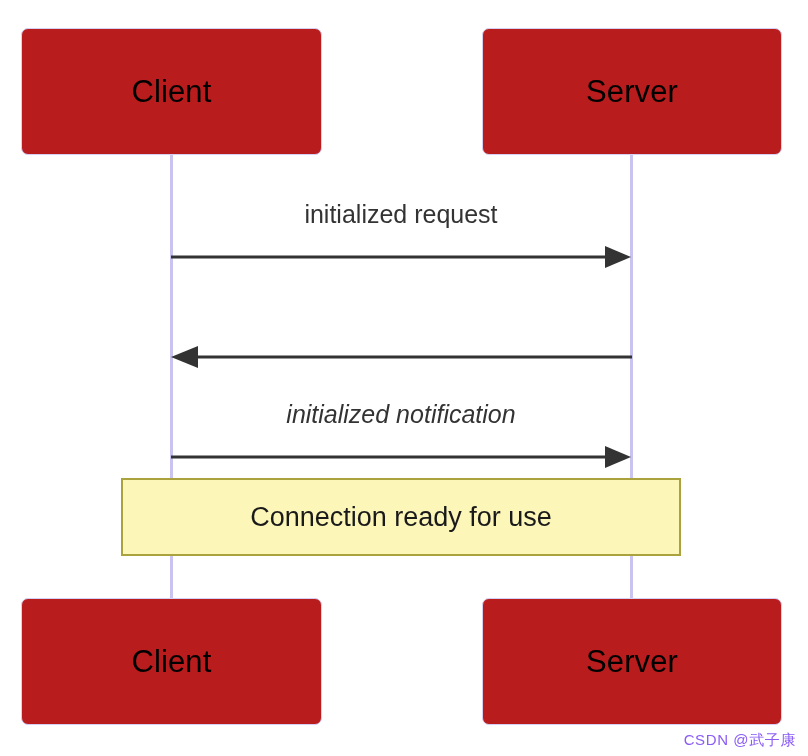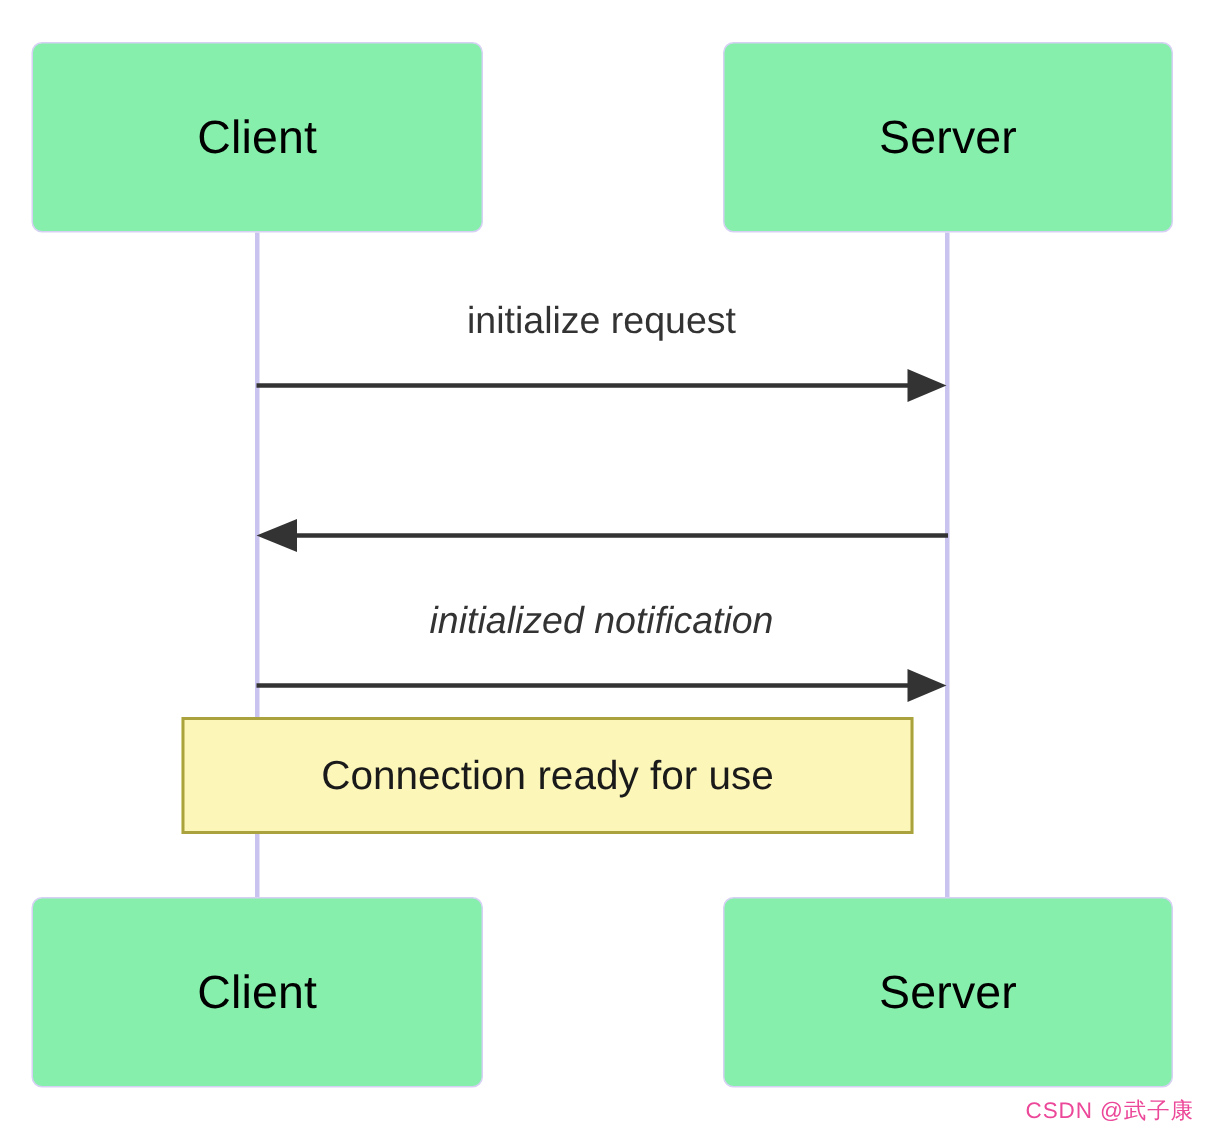--- a/index.html
+++ b/index.html
@@ -15,21 +15,21 @@
     position: relative;
     width: 808px;
     height: 756px;
     background: #ffffff;
     overflow: hidden;
   }
   
   .participant-box {
     position: absolute;
     box-sizing: border-box;
-    background: #86efac;
+    background: #b91c1c;
     border: 1px solid #d6d1f4;
     border-radius: 7px;
     display: flex;
     align-items: center;
     justify-content: center;
   }
   .participant-label {
     font-family: "Liberation Sans", sans-serif;
     font-size: 31px;
     font-weight: 400;
@@ -78,21 +78,21 @@
     white-space: nowrap;
     line-height: 1;
   }
   
   .watermark {
     position: absolute;
     right: 12px;
     bottom: 6px;
     font-family: "Liberation Sans", sans-serif;
     font-size: 15px;
-    color: #ec4899;
+    color: #8b5cf6;
     letter-spacing: 0.6px;
     white-space: nowrap;
     user-select: none;
   }
 </style>
 </head>
 <body>
 
 <div id="diagram-canvas">
 
@@ -100,38 +100,38 @@
   <div class="lifeline" style="left:630px; top:155px; height:444px;"></div>
 
   <div class="participant-box" style="left:21px; top:28px; width:301px; height:127px;">
     <span class="participant-label">Client</span>
   </div>
 
   <div class="participant-box" style="left:482px; top:28px; width:300px; height:127px;">
     <span class="participant-label">Server</span>
   </div>
 
-  <div class="message-label" style="left:171px; top:202px; width:460px;">initialize request</div>
+  <div class="message-label" style="left:171px; top:202px; width:460px;">initialized request</div>
   <svg class="message-arrow" style="left:171px; top:246px;" width="461" height="22" viewBox="0 0 461 22">
     <line x1="0" y1="11" x2="440" y2="11" stroke="#333333" stroke-width="3"></line>
     <polygon points="460,11 434,0 434,22" fill="#333333"></polygon>
   </svg>
 
   <svg class="message-arrow" style="left:171px; top:346px;" width="461" height="22" viewBox="0 0 461 22">
     <line x1="21" y1="11" x2="461" y2="11" stroke="#333333" stroke-width="3"></line>
     <polygon points="0,11 27,0 27,22" fill="#333333"></polygon>
   </svg>
 
   <div class="message-label" style="left:171px; top:402px; width:460px;font-style:italic;">initialized notification</div>
   <svg class="message-arrow" style="left:171px; top:446px;" width="461" height="22" viewBox="0 0 461 22">
     <line x1="0" y1="11" x2="440" y2="11" stroke="#333333" stroke-width="3"></line>
     <polygon points="460,11 434,0 434,22" fill="#333333"></polygon>
   </svg>
 
-  <div class="note-box" style="left:121px; top:478px; width:488px; height:78px;justify-content:center;">
+  <div class="note-box" style="left:121px; top:478px; width:560px; height:78px;justify-content:center;">
     <span class="note-text">Connection ready for use</span>
   </div>
 
   <div class="participant-box" style="left:21px; top:598px; width:301px; height:127px;">
     <span class="participant-label">Client</span>
   </div>
 
   <div class="participant-box" style="left:482px; top:598px; width:300px; height:127px;">
     <span class="participant-label">Server</span>
   </div>

